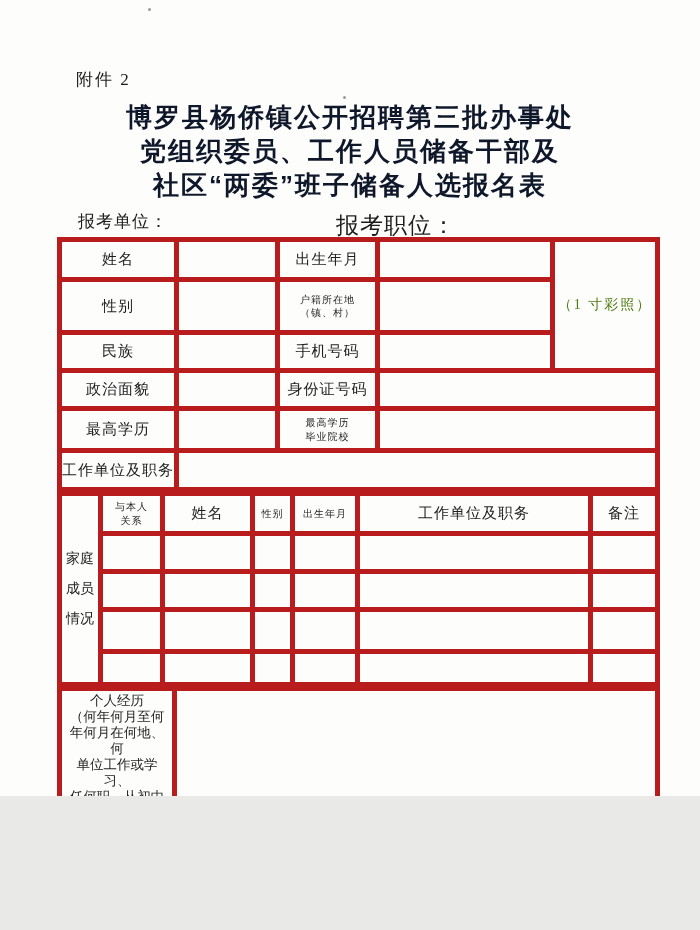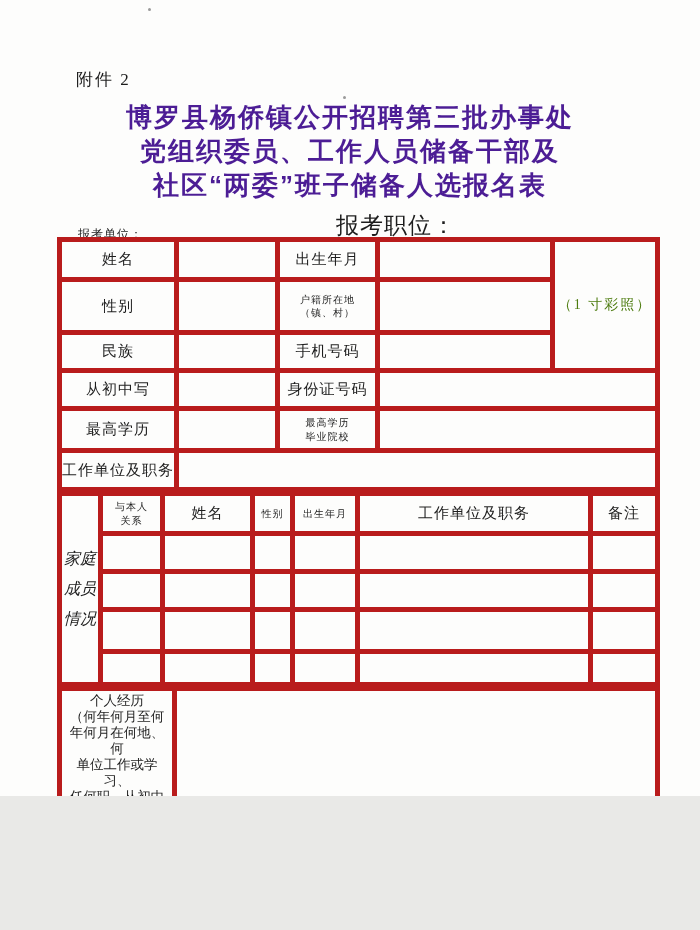--- a/index.html
+++ b/index.html
@@ -15,43 +15,43 @@
     position:absolute;left:76px;top:68px;
     font-size:17px;letter-spacing:2px;
   }
   .title{
     position:absolute;left:0;top:100px;width:700px;
     text-align:center;
     font-family:"Liberation Sans", sans-serif;
     font-weight:700;
     font-size:26px;line-height:34px;letter-spacing:2px;
     white-space:pre-line;
-    color:#4c1d95;
+    color:#0f172a;
   }
   .apply-row{position:absolute;top:210px;left:0;width:700px;height:24px;}
-  .apply-unit{position:absolute;left:78px;font-size:12px;letter-spacing:1px;margin-top:16px;}
+  .apply-unit{position:absolute;left:78px;font-size:17px;letter-spacing:1px;}
   .apply-position{position:absolute;left:336px;font-size:23px;letter-spacing:1px;}
 
   .tables{position:absolute;left:57px;top:237px;width:598px;}
   table{
     width:598px;border-collapse:collapse;table-layout:fixed;
     font-size:15px;color:#1d1d1d;
   }
   table + table{margin-top:-1px;}
   td{
     border:5px solid #b91c1c;
     text-align:center;vertical-align:middle;
     padding:0;
     white-space:pre-line;
     letter-spacing:1px;
     line-height:1.35;
   }
   td.small{font-size:10px;}
   .photo-note{font-size:14px;letter-spacing:2px;color:#4d7c0f;}
-  .vlabel{font-size:16px;line-height:30px;letter-spacing:0;font-style:italic;}
+  .vlabel{font-size:14px;line-height:30px;letter-spacing:0;}
   .exp-label{
     font-size:13.5px;line-height:16px;letter-spacing:0;
     padding:2px 2px;
   }
   .pagenum{
     position:absolute;left:0;top:886px;width:700px;
     text-align:center;font-size:15px;
     font-family:"Liberation Serif", serif;
   }
   
@@ -107,21 +107,21 @@
 （镇、村）</td>
         <td></td>
       </tr>
       <tr style="height:38px">
         <td>民族</td>
         <td></td>
         <td>手机号码</td>
         <td></td>
       </tr>
       <tr style="height:38px">
-        <td>从初中写</td>
+        <td>政治面貌</td>
         <td></td>
         <td>身份证号码</td>
         <td colspan="2"></td>
       </tr>
       <tr style="height:42px">
         <td>最高学历</td>
         <td></td>
         <td class="small">最高学历
 毕业院校</td>
         <td colspan="2"></td>

